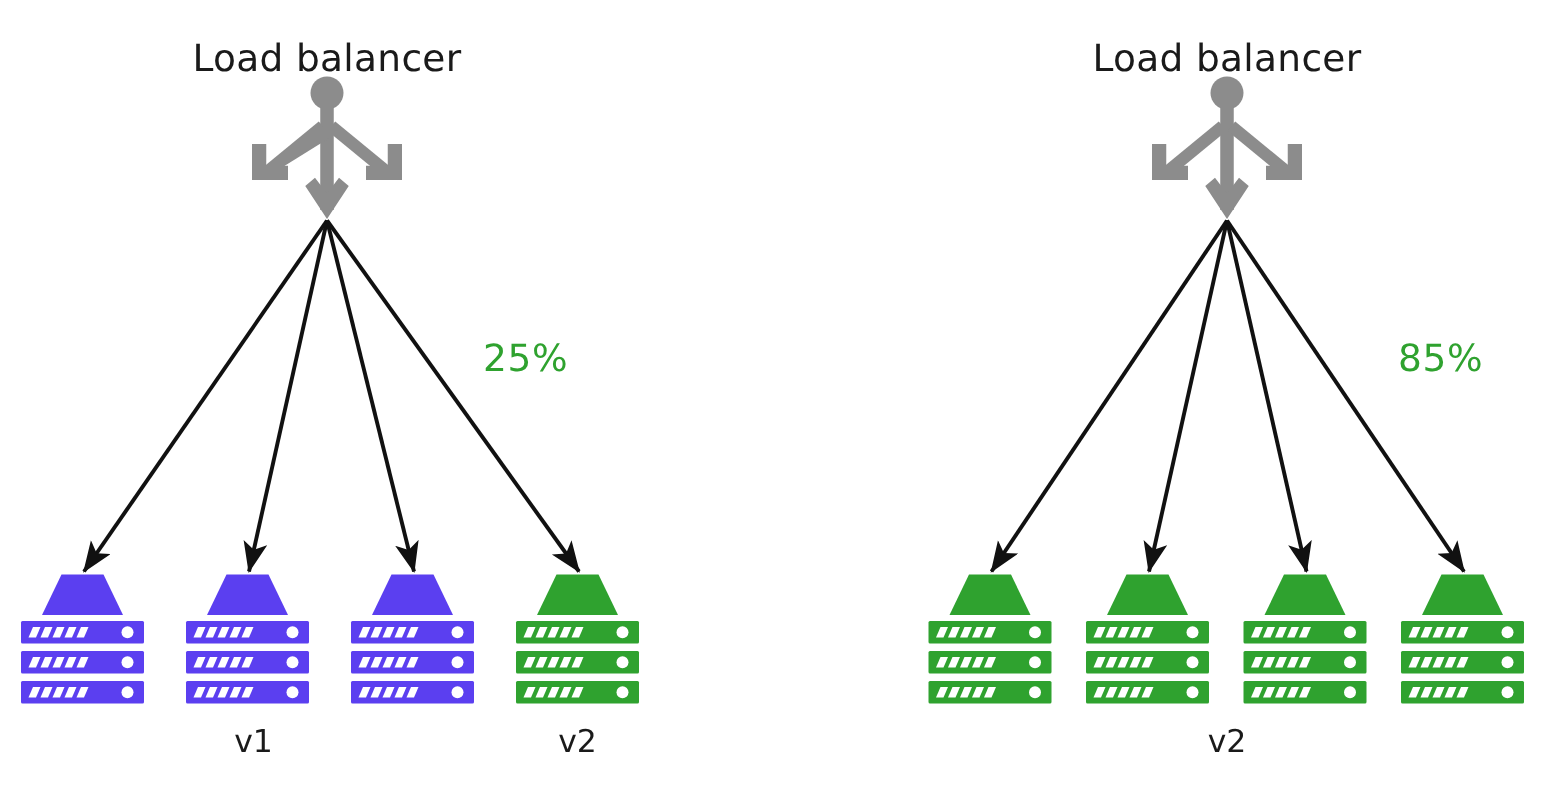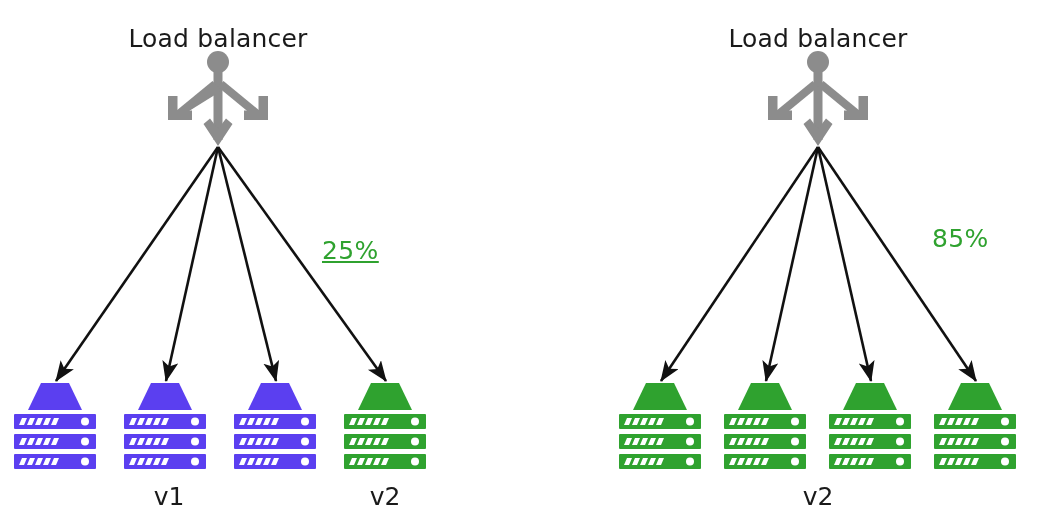--- a/index.html
+++ b/index.html
@@ -35,21 +35,21 @@
   }
   .pct-label {
     position: absolute;
     font-size: 25px;
     white-space: nowrap;
     font-weight: 400;
     letter-spacing: 0.4px;
   }
   .version-label {
     position: absolute;
-    font-size: 25px;
+    font-size: 21px;
     color: #1a1a1a;
     white-space: nowrap;
     text-align: center;
     font-weight: 400;
   }
 </style>
 </head>
 <body>
 
 <div id="canvas">
@@ -319,21 +319,21 @@
           <path d="M966,458 L971,458 L968,465 L963,465 Z"></path>
           <path d="M974,458 L979,458 L976,465 L971,465 Z"></path>
           <circle cx="1005" cy="461.5" r="4"></circle>
         </g>
       </g>
     </g>
   </svg>
 
   <div class="lb-title" style="left:108px; top:24px; width:220px;">Load balancer</div>
 
-  <div class="pct-label" style="left:322px; top:236px; color:#2FA22F;text-decoration:underline;">25%</div>
+  <div class="pct-label" style="left:322px; top:224px; color:#2FA22F;">25%</div>
 
   <div class="version-label" style="left:119px; top:482px; width:100px;">v1</div>
 
   <div class="version-label" style="left:335px; top:482px; width:100px;">v2</div>
 
   <div class="lb-title" style="left:708px; top:24px; width:220px;">Load balancer</div>
 
   <div class="pct-label" style="left:932px; top:224px; color:#2FA22F;">85%</div>
 
   <div class="version-label" style="left:768px; top:482px; width:100px;">v2</div>

